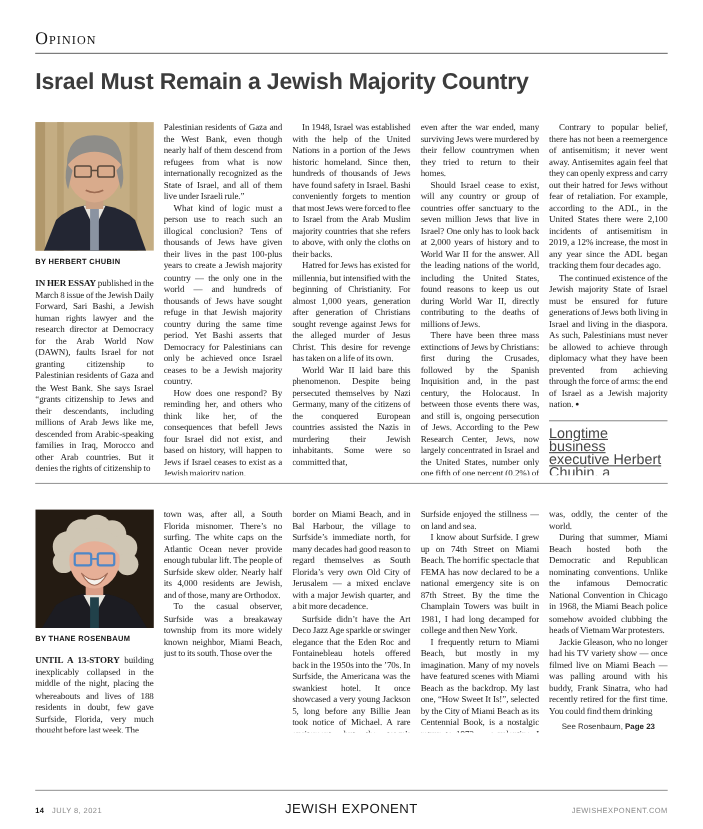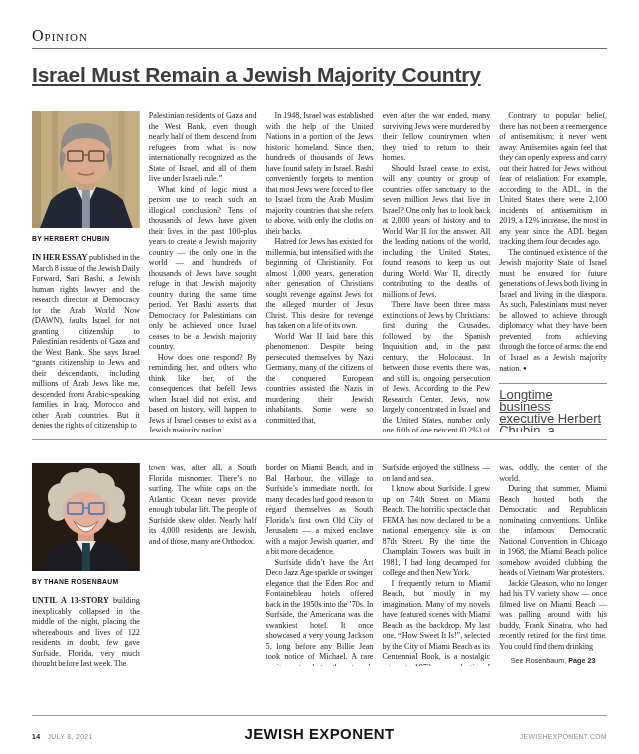--- a/index.html
+++ b/index.html
@@ -26,21 +26,20 @@
 
   
   .headline{
     font-family:"Liberation Sans",sans-serif;
     font-weight:700;
     font-size:21px;
     line-height:26px;
     letter-spacing:-0.2px;
     color:#3c3c3c;
     margin:13px 0 0 0;
-    text-decoration:underline;
   }
 
   
   .cols{display:flex;gap:9px;margin-top:10px;overflow:hidden;}
   .cols.a1{height:334px;}
   .cols.a2{height:216px;}
   .col{flex:1 1 0;min-width:0;overflow:hidden;margin-top:13px;}
 
   .bodytext, .col p{
     font-family:"Liberation Serif",serif;
@@ -96,21 +95,21 @@
   .footer-row{display:flex;align-items:baseline;}
   .footer-left,.footer-right{flex:1 1 0;}
   .footer-right{text-align:right;}
   .footer-left{
     font-family:"Liberation Sans",sans-serif;
     font-size:6.8px;color:#8a8a8a;letter-spacing:0.4px;
   }
   .footer-left .pagenum{font-weight:700;color:#161616;margin-right:7px;}
   .footer-center{
     font-family:"Liberation Sans",sans-serif;
-    font-weight:700;font-size:15px;letter-spacing:0.4px;color:#161616;
+    font-weight:400;font-size:12px;letter-spacing:0.4px;color:#161616;
     text-align:center;flex:0 0 auto;
   }
   .footer-right{
     font-family:"Liberation Sans",sans-serif;
     font-size:6.8px;color:#8a8a8a;letter-spacing:0.4px;
   }
 </style>
 </head>
 <body>
 
@@ -140,21 +139,21 @@
         <rect x="57" y="40" width="15" height="10" rx="2" fill="none" stroke="#5a4a3c" stroke-width="1.4"></rect>
         <line x1="51" y1="44" x2="57" y2="44" stroke="#5a4a3c" stroke-width="1.2"></line>
         <path d="M46 62 Q54 66 62 62" stroke="#9c6b52" stroke-width="1.5" fill="none"></path>
       </svg>
       <div class="byline">BY HERBERT CHUBIN</div>
       <p class="cont lead"><strong>IN HER ESSAY</strong> <span>published in the March 8 issue of the Jewish Daily Forward, Sari Bashi, a Jewish human rights lawyer and the research director at Democracy for the Arab World Now (DAWN), faults Israel for not granting citizenship to Palestinian residents of Gaza and the West Bank. She says Israel “grants citizenship to Jews and their descendants, including millions of Arab Jews like me, descended from Arabic-speaking families in Iraq, Morocco and other Arab countries. But it denies the rights of citizenship to</span></p>
     </div>
     <div class="col">
       <p class="cont">Palestinian residents of Gaza and the West Bank, even though nearly half of them descend from refugees from what is now internationally recognized as the State of Israel, and all of them live under Israeli rule.”</p>
       <p class="ind">What kind of logic must a person use to reach such an illogical conclusion? Tens of thousands of Jews have given their lives in the past 100-plus years to create a Jewish majority country — the only one in the world — and hundreds of thousands of Jews have sought refuge in that Jewish majority country during the same time period. Yet Bashi asserts that Democracy for Palestinians can only be achieved once Israel ceases to be a Jewish majority country.</p>
-      <p class="ind">How does one respond? By reminding her, and others who think like her, of the consequences that befell Jews when Israel did not exist, and based on history, will happen to Jews if Israel ceases to exist as a Jewish majority nation.</p>
+      <p class="ind">How does one respond? By reminding her, and others who think like her, of the consequences that befell Jews four Israel did not exist, and based on history, will happen to Jews if Israel ceases to exist as a Jewish majority nation.</p>
     </div>
     <div class="col">
       <p class="ind">In 1948, Israel was established with the help of the United Nations in a portion of the Jews historic homeland. Since then, hundreds of thousands of Jews have found safety in Israel. Bashi conveniently forgets to mention that most Jews were forced to flee to Israel from the Arab Muslim majority countries that she refers to above, with only the cloths on their backs.</p>
       <p class="ind">Hatred for Jews has existed for millennia, but intensified with the beginning of Christianity. For almost 1,000 years, generation after generation of Christians sought revenge against Jews for the alleged murder of Jesus Christ. This desire for revenge has taken on a life of its own.</p>
       <p class="ind">World War II laid bare this phenomenon. Despite being persecuted themselves by Nazi Germany, many of the citizens of the conquered European countries assisted the Nazis in murdering their Jewish inhabitants. Some were so committed that,</p>
     </div>
     <div class="col">
       <p class="cont">even after the war ended, many surviving Jews were murdered by their fellow countrymen when they tried to return to their homes.</p>
       <p class="ind">Should Israel cease to exist, will any country or group of countries offer sanctuary to the seven million Jews that live in Israel? One only has to look back at 2,000 years of history and to World War II for the answer. All the leading nations of the world, including the United States, found reasons to keep us out during World War II, directly contributing to the deaths of millions of Jews.</p>
       <p class="ind">There have been three mass extinctions of Jews by Christians: first during the Crusades, followed by the Spanish Inquisition and, in the past century, the Holocaust. In between those events there was, and still is, ongoing persecution of Jews. According to the Pew Research Center, Jews, now largely concentrated in Israel and the United States, number only one fifth of one percent (0.2%) of the world’s population.</p>
@@ -188,27 +187,28 @@
         <rect x="50" y="80" width="8" height="28" fill="#21414a"></rect>
         <rect x="46" y="63" width="16" height="15" fill="#d99d86"></rect>
         <ellipse cx="54" cy="46" rx="23" ry="26" fill="#e6af97"></ellipse>
         <path d="M31 42 Q30 19 54 17 Q78 19 77 42 Q68 29 54 29 Q40 29 31 42 Z" fill="#cfc6b4"></path>
         <rect x="36" y="40" width="15" height="11" rx="2" fill="none" stroke="#4f87c7" stroke-width="2"></rect>
         <rect x="57" y="40" width="15" height="11" rx="2" fill="none" stroke="#4f87c7" stroke-width="2"></rect>
         <line x1="51" y1="45" x2="57" y2="45" stroke="#4f87c7" stroke-width="1.6"></line>
         <path d="M42 58 Q54 70 66 58 Q60 69 54 69 Q48 69 42 58 Z" fill="#f5f2ec" stroke="#a06a55" stroke-width="1"></path>
       </svg>
       <div class="byline">BY THANE ROSENBAUM</div>
-      <p class="cont lead"><strong>UNTIL A 13-STORY</strong> <span>building inexplicably collapsed in the middle of the night, placing the whereabouts and lives of 122 residents in doubt, few gave Surfside, Florida, very much thought before last week. The</span></p>
+      <p class="cont lead"><strong>UNTIL A 13-STORY</strong> <span>building inexplicably collapsed in the middle of the night, placing the whereabouts and lives of 188 residents in doubt, few gave Surfside, Florida, very much thought before last week. The</span></p>
     </div>
     <div class="col">
       <p class="cont">town was, after all, a South Florida misnomer. There’s no surfing. The white caps on the Atlantic Ocean never provide enough tubular lift. The people of Surfside skew older. Nearly half its 4,000 residents are Jewish, and of those, many are Orthodox.</p>
-    </div>
-    <div class="col">
-      <p class="cont">border on Miami Beach, and in Bal Harbour, the village to Surfside’s immediate north, for many decades had good reason to regard themselves as South Florida’s first own Old City of Jerusalem — a mixed enclave with a major Jewish quarter, and a bit more decadence.</p>
+      <p class="ind">To the casual observer, Surfside was a breakaway township from its more widely known neighbor, Miami Beach, just to its south. Those over the</p>
+    </div>
+    <div class="col">
+      <p class="cont">border on Miami Beach, and in Bal Harbour, the village to Surfside’s immediate north, for many decades had good reason to regard themselves as South Florida’s very own Old City of Jerusalem — a mixed enclave with a major Jewish quarter, and a bit more decadence.</p>
       <p class="ind">Surfside didn’t have the Art Deco Jazz Age sparkle or swinger elegance that the Eden Roc and Fontainebleau hotels offered back in the 1950s into the ’70s. In Surfside, the Americana was the swankiest hotel. It once showcased a very young Jackson 5, long before any Billie Jean took notice of Michael. A rare excitement, but the town’s residents didn’t beg for more.</p>
     </div>
     <div class="col">
       <p class="cont">Surfside enjoyed the stillness — on land and sea.</p>
       <p class="ind">I know about Surfside. I grew up on 74th Street on Miami Beach. The horrific spectacle that FEMA has now declared to be a national emergency site is on 87th Street. By the time the Champlain Towers was built in 1981, I had long decamped for college and then New York.</p>
       <p class="ind">I frequently return to Miami Beach, but mostly in my imagination. Many of my novels have featured scenes with Miami Beach as the backdrop. My last one, “How Sweet It Is!”, selected by the City of Miami Beach as its Centennial Book, is a nostalgic return to 1972 — a valentine, I call it — when Miami Beach</p>
     </div>
     <div class="col">
       <p class="cont">was, oddly, the center of the world.</p>
       <p class="ind">During that summer, Miami Beach hosted both the Democratic and Republican nominating conventions. Unlike the infamous Democratic National Convention in Chicago in 1968, the Miami Beach police somehow avoided clubbing the heads of Vietnam War protesters.</p>

